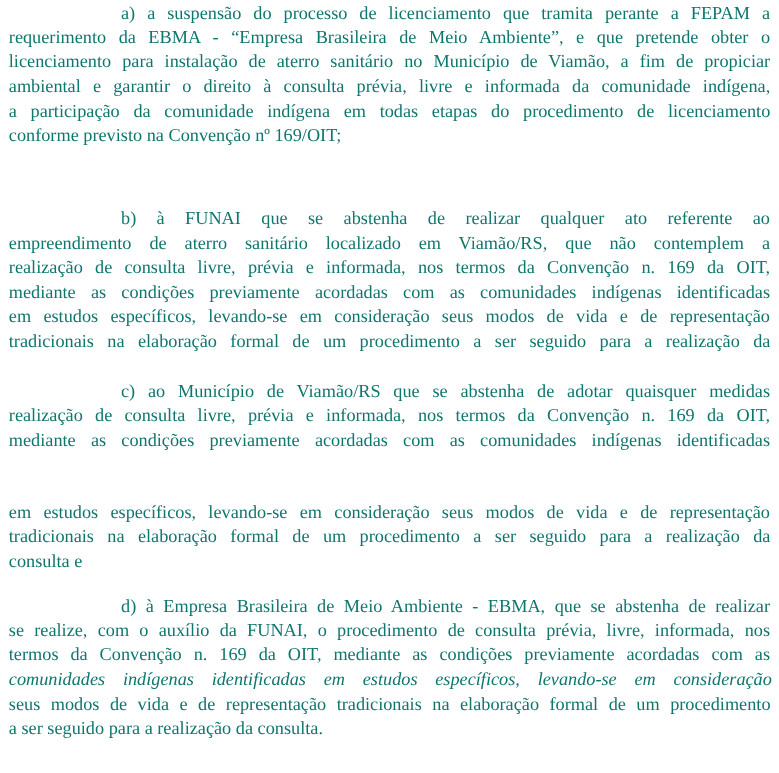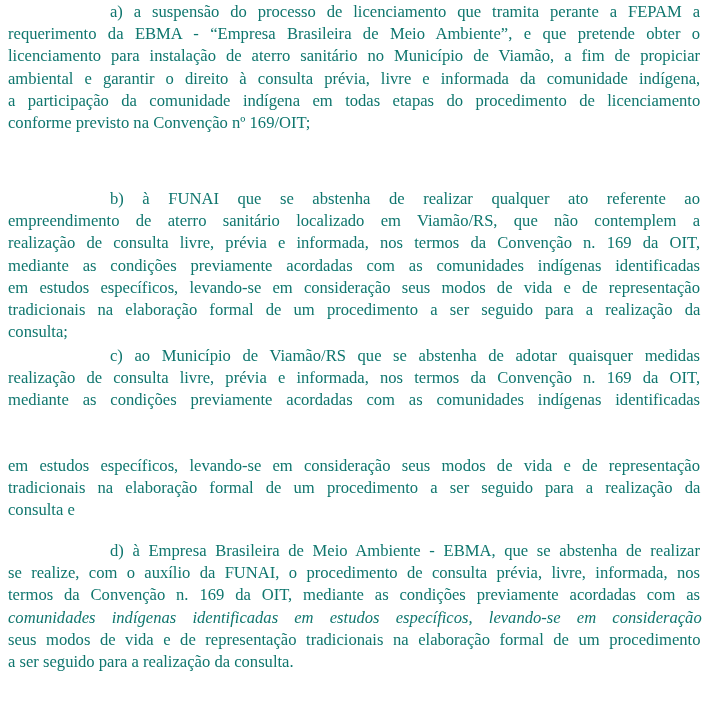--- a/index.html
+++ b/index.html
@@ -40,21 +40,20 @@
     <span class="line last">conforme previsto na Convenção nº 169/OIT;</span>
   </div>
 
   <div class="para" id="pb">
     <span class="line indent" style="display: block; width: auto; word-spacing: 14.3636px;">b) à FUNAI que se abstenha de realizar qualquer ato referente ao</span>
     <span class="line" style="display: block; width: auto; word-spacing: 12.1px;">empreendimento de aterro sanitário localizado em Viamão/RS, que não contemplem a</span>
     <span class="line" style="display: block; width: auto; word-spacing: 7px;">realização de consulta livre, prévia e informada, nos termos da Convenção n. 169 da OIT,</span>
     <span class="line" style="display: block; width: auto; word-spacing: 9.66667px;">mediante as condições previamente acordadas com as comunidades indígenas identificadas</span>
     <span class="line" style="display: block; width: auto; word-spacing: 7px;">em estudos específicos, levando-se em consideração seus modos de vida e de representação</span>
     <span class="line" style="display: block; width: auto; word-spacing: 8px;">tradicionais na elaboração formal de um procedimento a ser seguido para a realização da</span>
-    <span class="line last">consulta;</span>
   </div>
 
   <div class="para" id="pc1">
     <span class="line indent" style="display: block; width: auto; word-spacing: 7.45455px;">c) ao Município de Viamão/RS que se abstenha de adotar quaisquer medidas</span>
     <span class="line" style="display: block; width: auto; word-spacing: 7px;">realização de consulta livre, prévia e informada, nos termos da Convenção n. 169 da OIT,</span>
     <span class="line" style="display: block; width: auto; word-spacing: 9.66667px;">mediante as condições previamente acordadas com as comunidades indígenas identificadas</span>
   </div>
 
   <div class="para" id="pc2">
     <span class="line" style="display: block; width: auto; word-spacing: 7px;">em estudos específicos, levando-se em consideração seus modos de vida e de representação</span>

